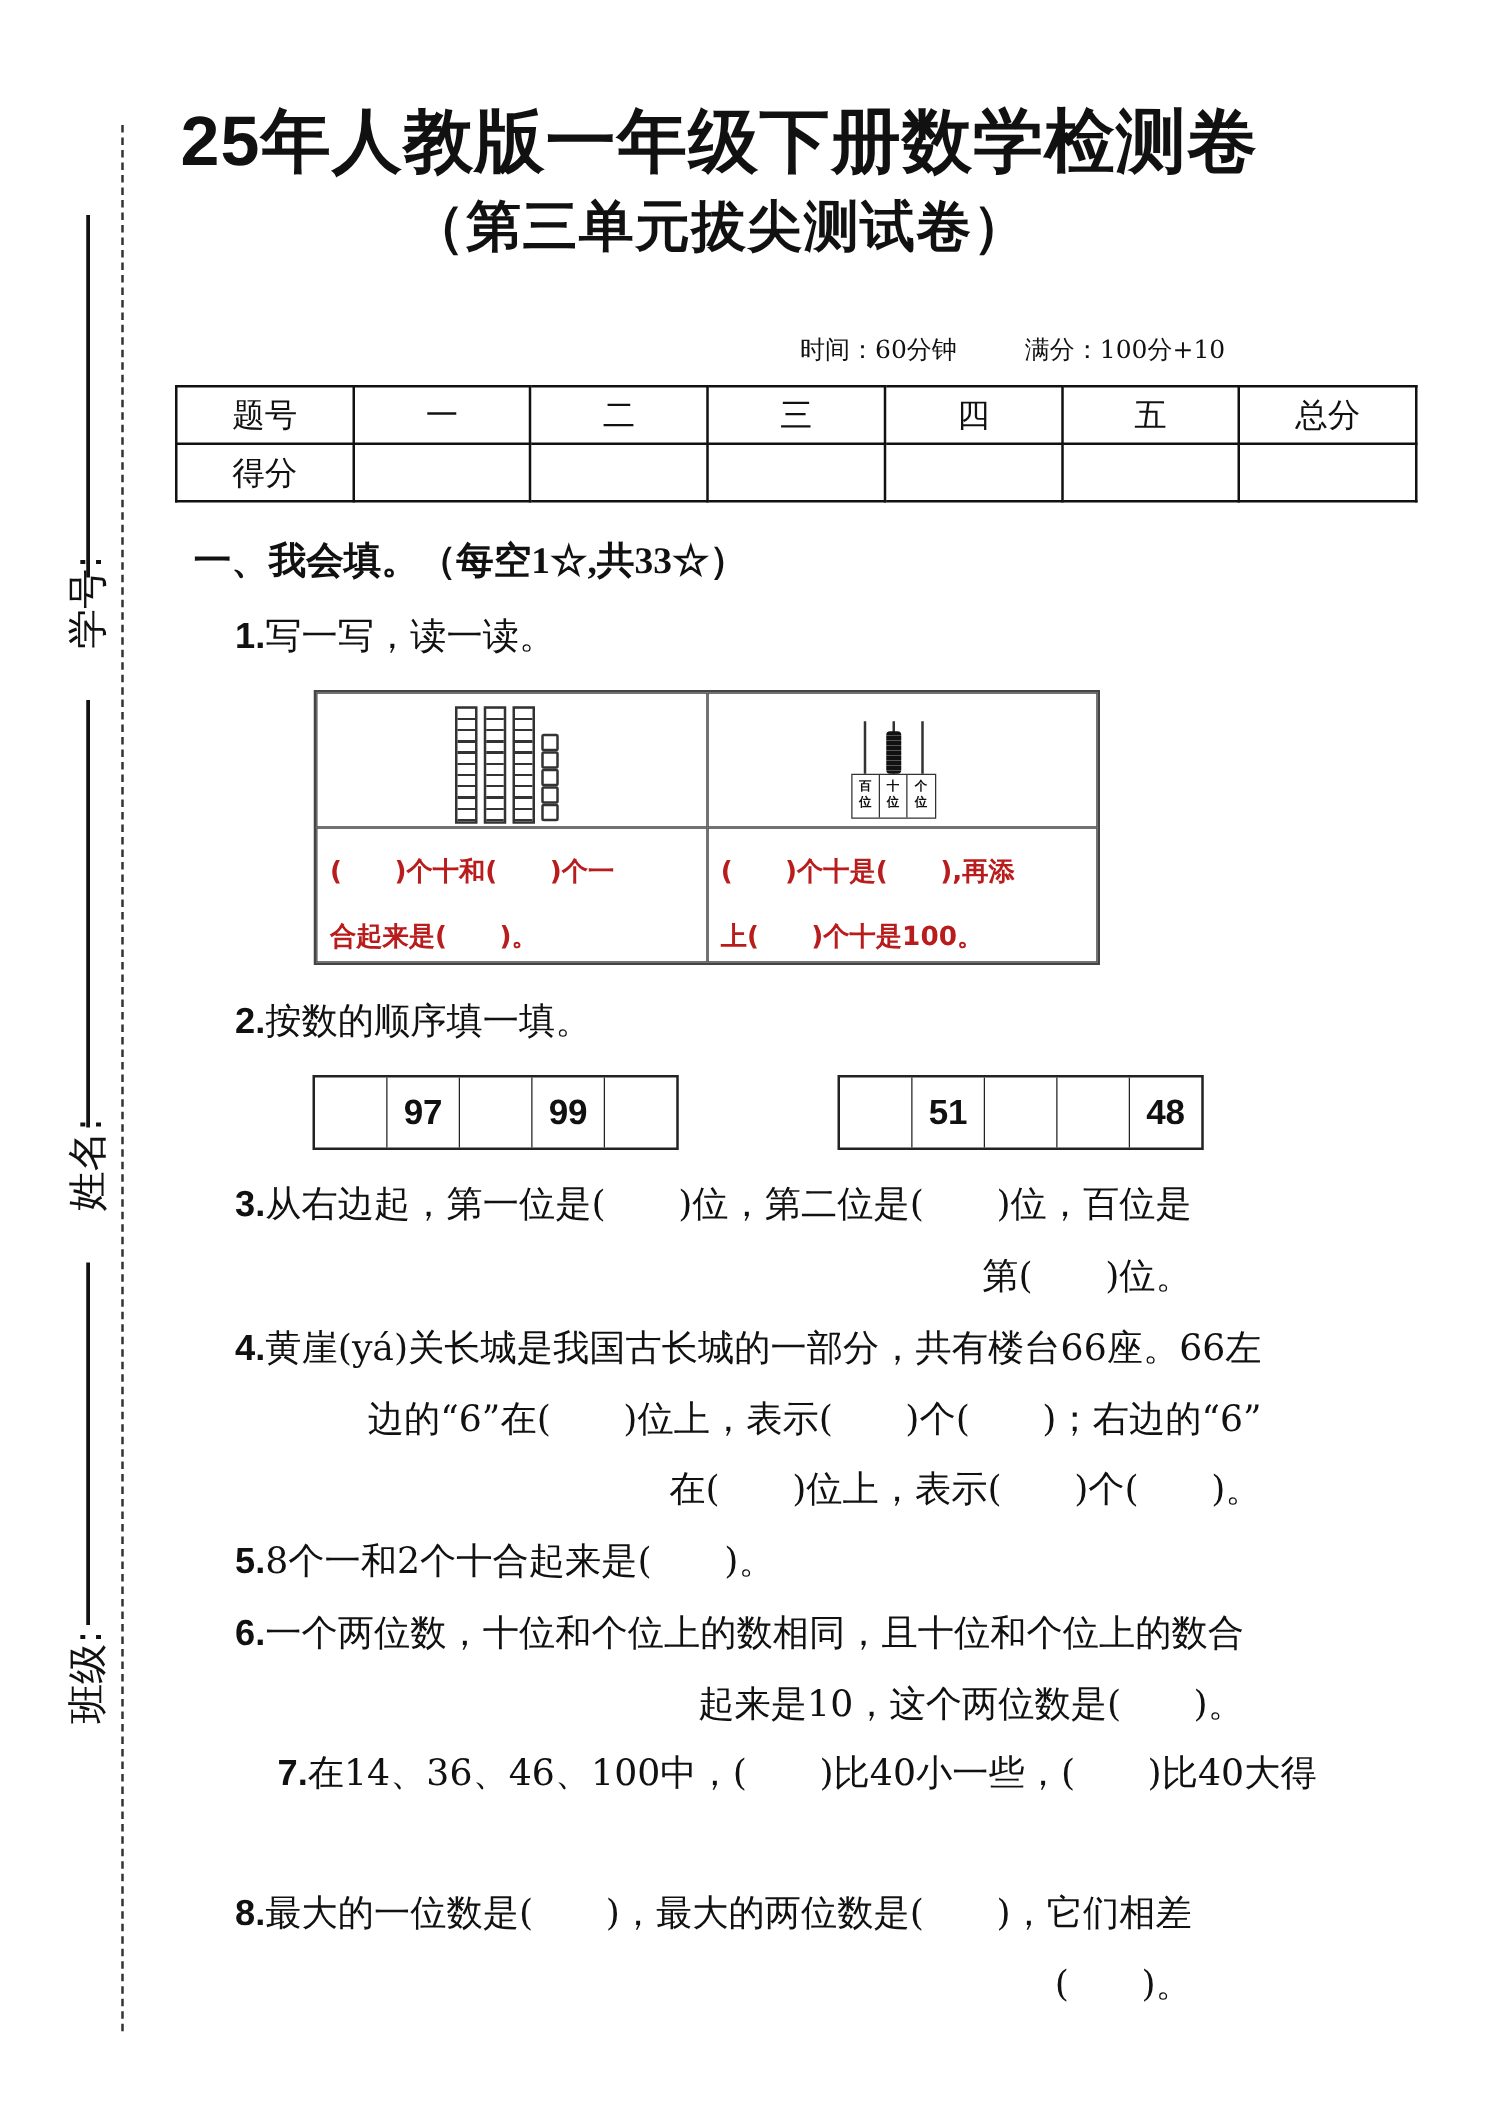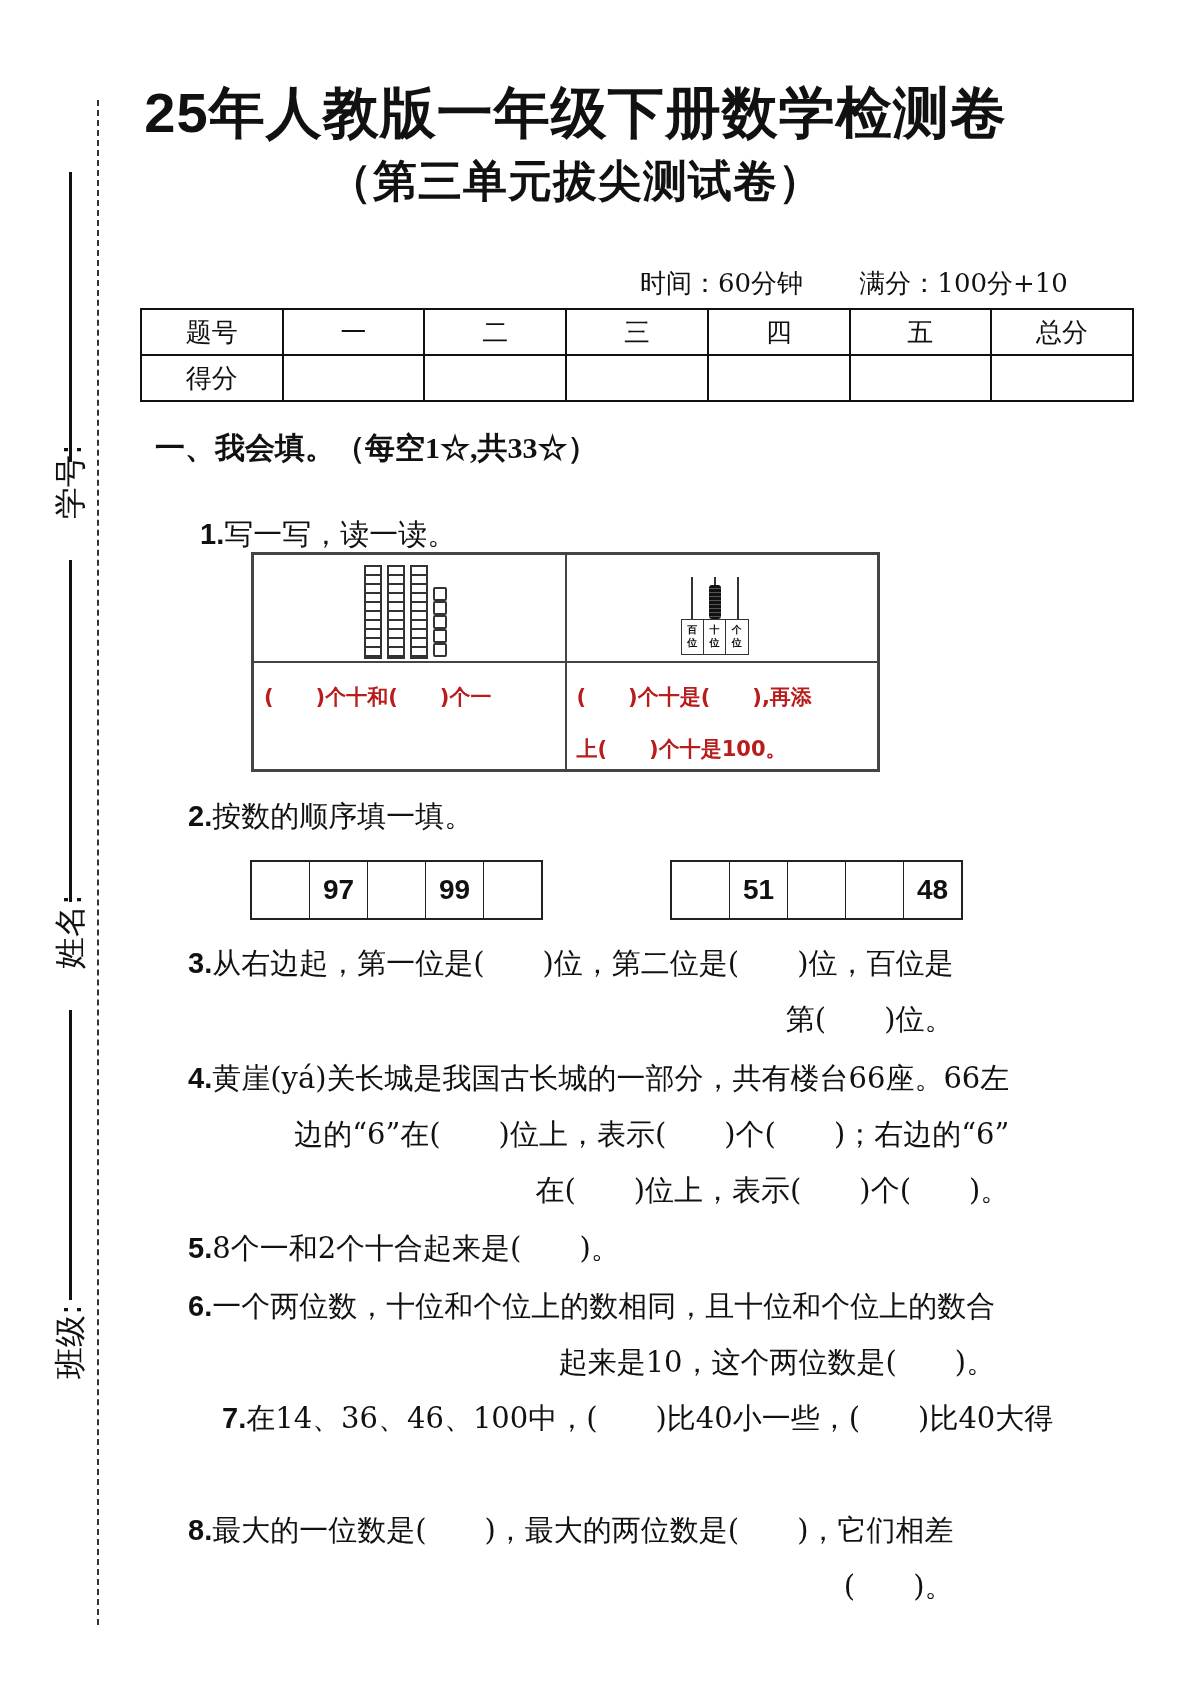--- a/index.html
+++ b/index.html
@@ -7,21 +7,21 @@
 
     
     .dash-line { position:absolute; left:97px; top:100px; width:0; height:1525px; border-left:2px dashed #333; }
     .margin-line { position:absolute; left:69px; width:3px; background:#111; }
     .margin-label { position:absolute; left:44px; width:54px; font-family:"DejaVu Sans","Liberation Sans",sans-serif; font-size:32px; transform:rotate(-90deg); transform-origin:center center; text-align:center; white-space:nowrap; }
 
     .title { position:absolute; left:0; width:1191px; text-align:center; font-family:"Liberation Sans","DejaVu Sans",sans-serif; font-weight:bold; letter-spacing:1px; }
     .title.main { top:76px; font-size:56px; left:-20px; }
     .title.sub { top:152px; font-size:44px; left:-20px; }
 
-    .meta { position:absolute; top:266px; left:640px; font-size:26px; }
+    .meta { position:absolute; top:266px; left:640px; font-size:20px; }
     .meta span + span { margin-left:48px; }
 
     table.score { position:absolute; left:140px; top:308px; width:994px; border-collapse:collapse; }
     table.score td { border:2.5px solid #111; height:42px; text-align:center; font-size:26px; width:145px; }
 
     .section-title { position:absolute; left:155px; top:428px; font-family:Liberation Serif, serif; font-size:30px; font-weight:bold; }
 
     .q { position:absolute; left:188px; font-size:29px; line-height:56px; }
     .q .num { font-weight:bold; font-family:"Liberation Sans","DejaVu Sans",sans-serif; }
     .q .cont { display:block; padding-left:33px;text-align:right; }
@@ -83,21 +83,21 @@
     <td></td>
     <td></td>
     <td></td>
     <td></td>
   </tr>
 </tbody>
   </table>
 
 <div class="section-title">一、我会填。（每空1☆,共33☆）</div>
 
-<div class="q" style="top:506px;margin-left:12px;">
+<div class="q" style="top:480px;">
   <span class="num">1.</span><span>写一写，读一读。</span>
 </div>
 
 <div class="q1-table">
   <div class="q1-cell">
     <div class="rod" style="left:110px;"></div>
     <div class="rod" style="left:133px;"></div>
     <div class="rod" style="left:156px;"></div>
     <div class="cube" style="left:179px;top:32px;"></div>
     <div class="cube" style="left:179px;top:46px;"></div>
@@ -113,20 +113,21 @@
       <div class="beads"></div>
       <div class="base">
         <div><span>百</span><br><span>位</span></div>
         <div><span>十</span><br><span>位</span></div>
         <div><span>个</span><br><span>位</span></div>
       </div>
     </div>
   </div>
   <div class="q1-cell q1-text">
     <div>(　　)个十和(　　)个一</div>
+    <div>合起来是(　　)。</div>
   </div>
   <div class="q1-cell q1-text">
     <div>(　　)个十是(　　),再添</div>
     <div>上(　　)个十是100。</div>
   </div>
 </div>
 
 <div class="q" style="top:788px;">
   <span class="num">2.</span><span>按数的顺序填一填。</span>
 </div>

